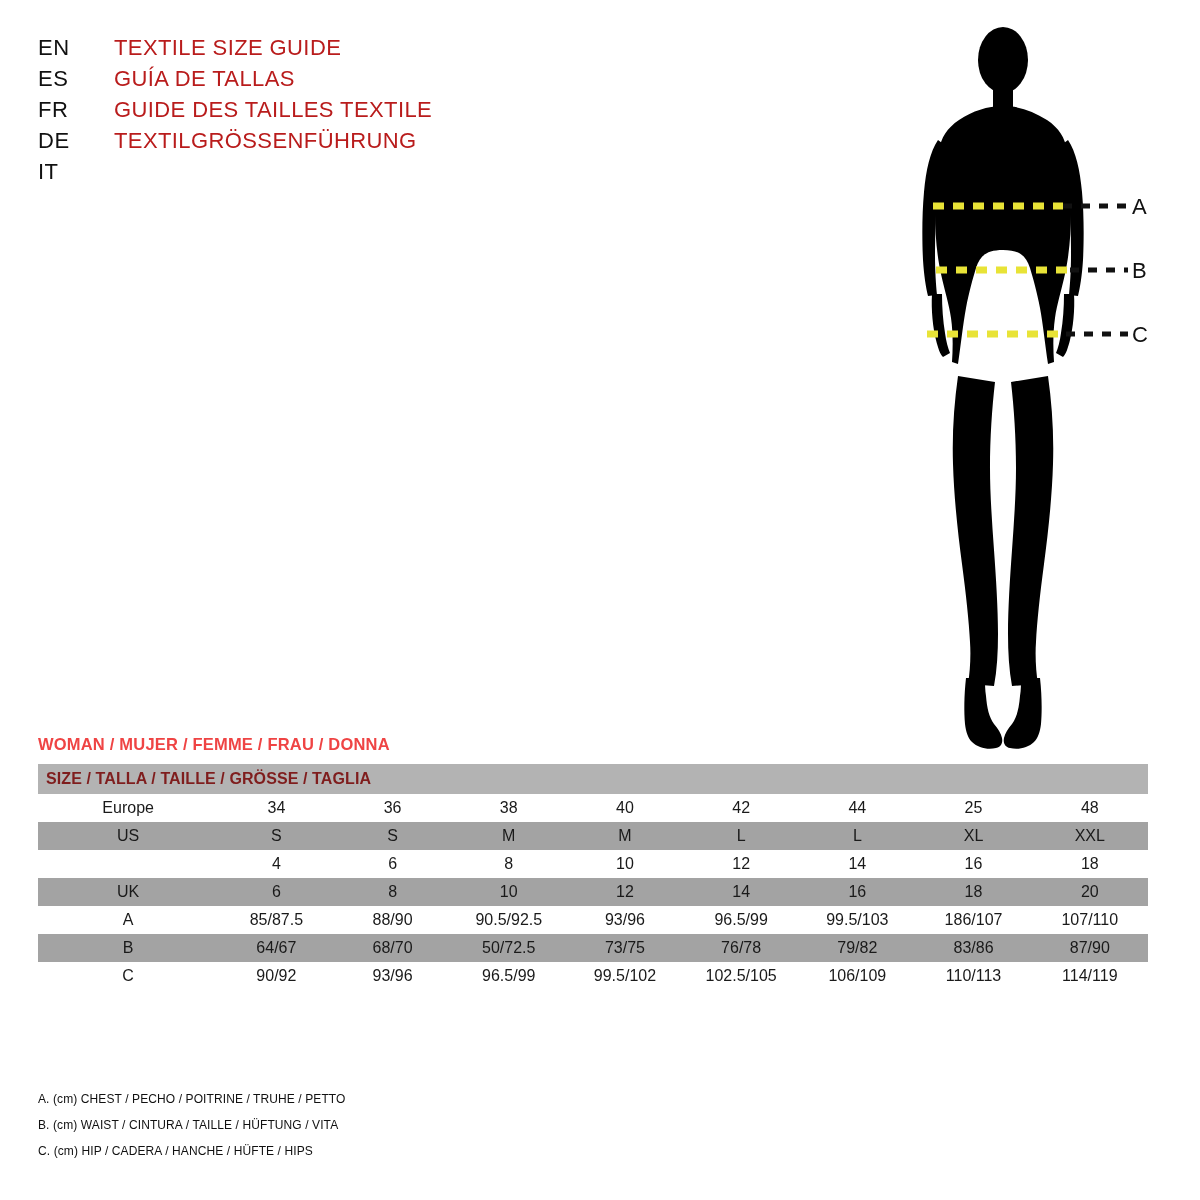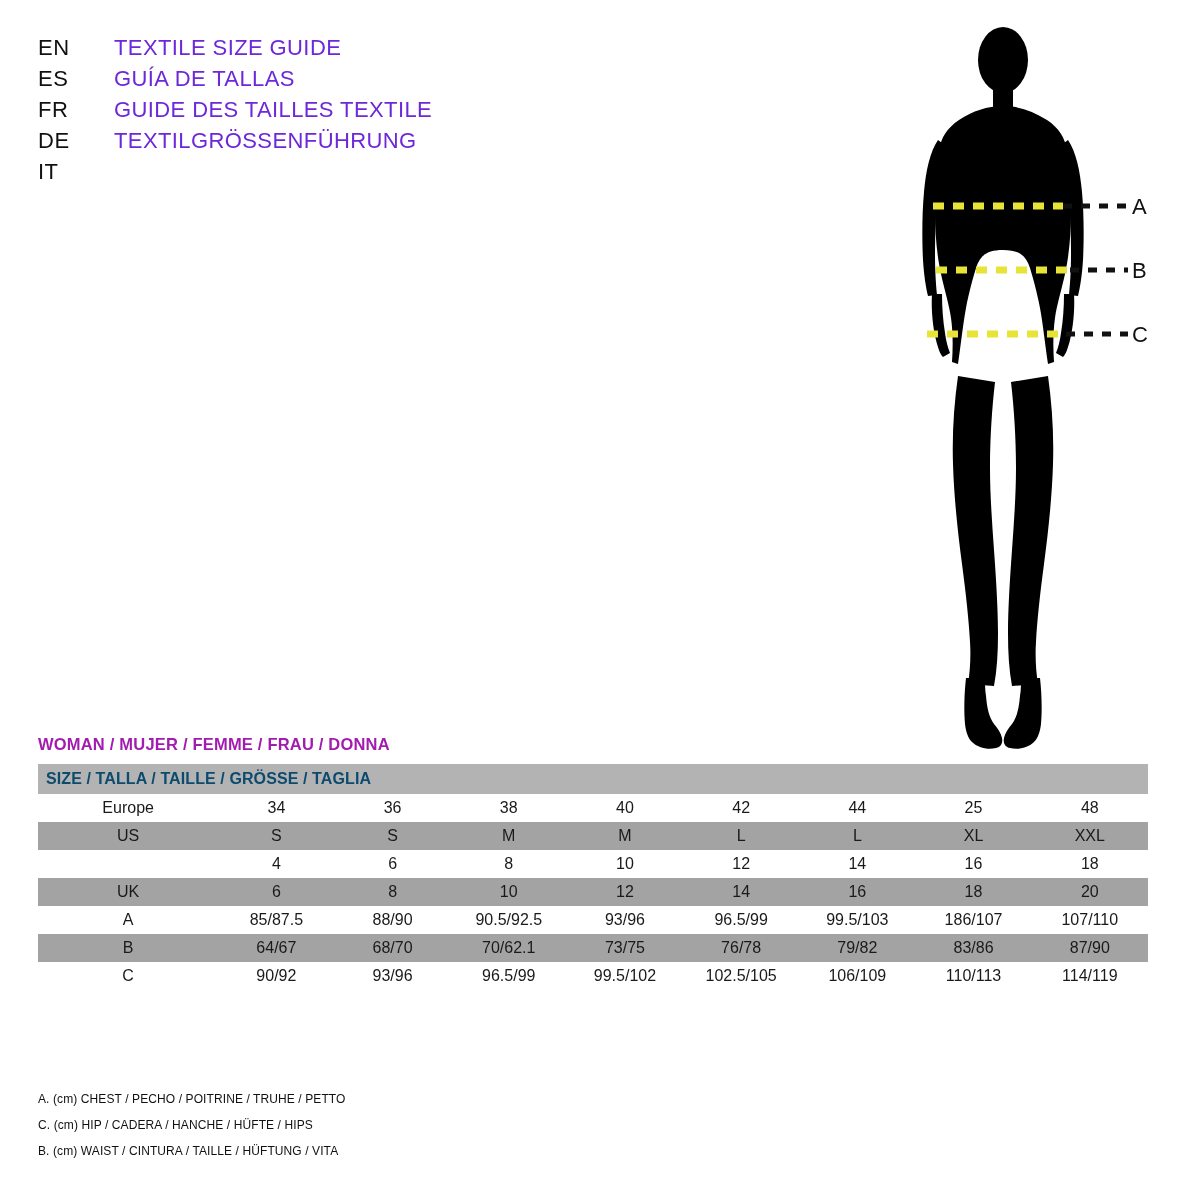--- a/index.html
+++ b/index.html
@@ -32,21 +32,21 @@
   .title-lang {
     width: 76px;
     font-size: 22px;
     letter-spacing: 0.5px;
     color: #111;
     flex: 0 0 76px;
   }
   .title-text {
     font-size: 22px;
     letter-spacing: 0.4px;
-    color: #6d28d9;
+    color: #b91c1c;
     white-space: nowrap;
   }
 
   
   #figure-area {
     position: absolute;
     top: 18px;
     left: 860px;
     width: 330px;
     height: 740px;
@@ -63,31 +63,31 @@
   #table-section {
     position: absolute;
     top: 735px;
     left: 38px;
     width: 1130px;
   }
   #table-caption {
     font-size: 16.5px;
     font-weight: bold;
     letter-spacing: 0.2px;
-    color: #a21caf;
+    color: #ef4444;
     margin-bottom: 10px;
   }
   table {
     border-collapse: collapse;
     width: 1110px;
     table-layout: fixed;
   }
   thead th {
     background: #b3b3b3;
-    color: #0c4a6e;
+    color: #7f1d1d;
     font-size: 16px;
     font-weight: bold;
     text-align: left;
     padding: 6px 8px;
     letter-spacing: 0.1px;
   }
   tbody td {
     font-size: 16px;
     padding: 5px 8px;
     color: #1a1a1a;
@@ -313,21 +313,21 @@
         <td>93/96</td>
         <td>96.5/99</td>
         <td>99.5/103</td>
         <td>186/107</td>
         <td>107/110</td>
       </tr>
       <tr class="band-light">
         <td class="row-head">B</td>
         <td>64/67</td>
         <td>68/70</td>
-        <td>70/62.1</td>
+        <td>50/72.5</td>
         <td>73/75</td>
         <td>76/78</td>
         <td>79/82</td>
         <td>83/86</td>
         <td>87/90</td>
       </tr>
       <tr class="band-white">
         <td class="row-head">C</td>
         <td>90/92</td>
         <td>93/96</td>
@@ -337,15 +337,15 @@
         <td>106/109</td>
         <td>110/113</td>
         <td>114/119</td>
       </tr>
     </tbody>
   </table>
 </div>
 
 <div id="footnotes">
   <div class="footnote">A. (cm) CHEST / PECHO / POITRINE / TRUHE / PETTO</div>
+  <div class="footnote">B. (cm) WAIST / CINTURA / TAILLE / HÜFTUNG / VITA</div>
   <div class="footnote">C. (cm) HIP / CADERA / HANCHE / HÜFTE / HIPS</div>
-  <div class="footnote">B. (cm) WAIST / CINTURA / TAILLE / HÜFTUNG / VITA</div>
 </div>
 
 </body></html>

